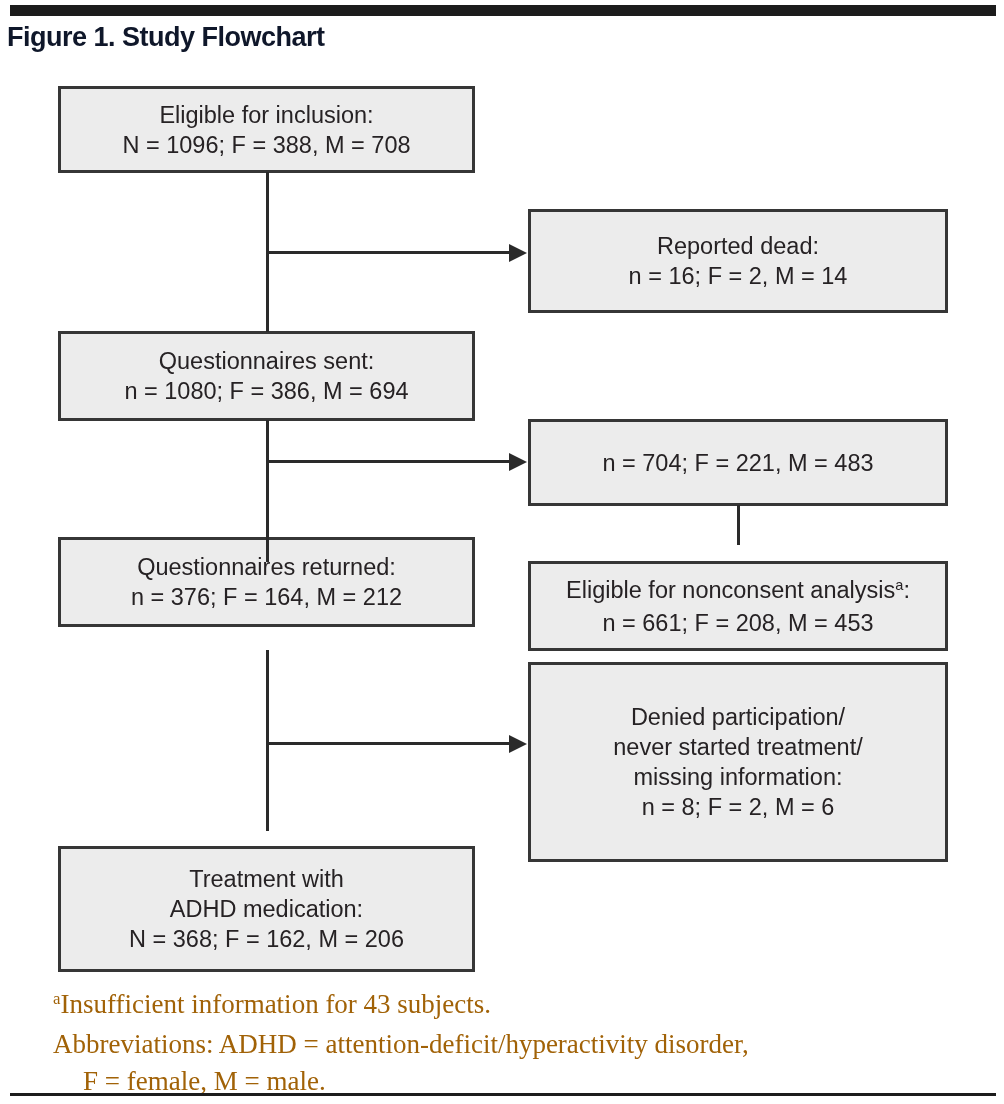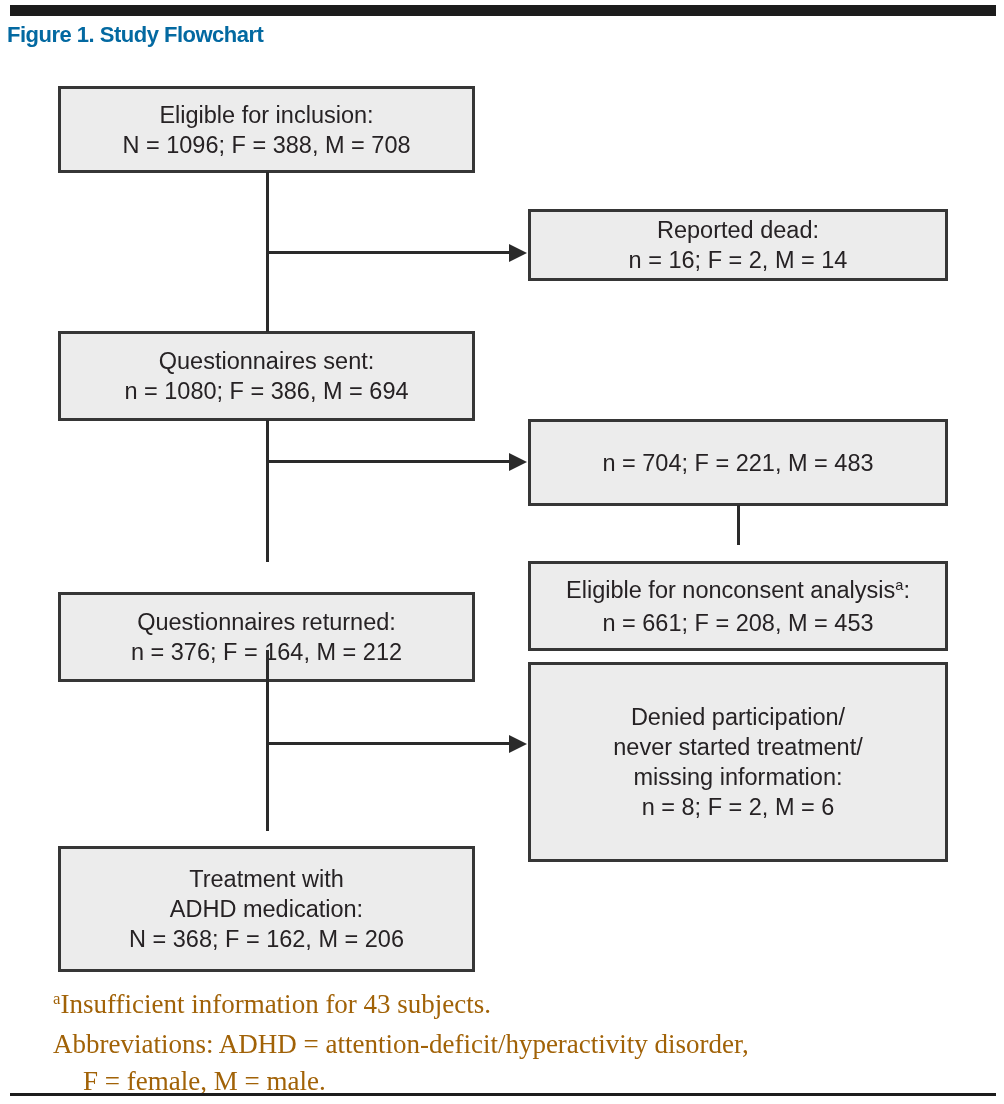--- a/index.html
+++ b/index.html
@@ -13,46 +13,46 @@
   }
   .top-rule {
     position: absolute;
     left: 10px; top: 5px;
     width: 986px; height: 11px;
     background: #1c1c1c;
   }
   .fig-title {
     position: absolute;
     left: 7px; top: 22px;
-    font-size: 22px;
+    font-size: 27px;
     font-weight: bold;
     letter-spacing: -0.5px;
-    color: #0369a1;
+    color: #0f172a;
     white-space: nowrap;
   }
   .flow-box {
     position: absolute;
     box-sizing: border-box;
     background: #ececec;
     border: 3px solid #363636;
     color: #262224;
     font-size: 23.5px;
     line-height: 30px;
     display: flex;
     flex-direction: column;
     justify-content: center;
     align-items: center;
   }
   .col-left  { left: 58px;  width: 417px; }
   .col-right { left: 528px; width: 420px; }
   .box-eligible   { top: 86px;  height: 87px;  }
   .box-sent       { top: 331px; height: 90px;  }
-  .box-returned   { top: 592px; height: 90px;  }
+  .box-returned   { top: 537px; height: 90px;  }
   .box-treatment  { top: 830px; height: 126px; margin-top: 16px; }
-  .box-dead       { top: 209px; height: 72px;  }
+  .box-dead       { top: 209px; height: 104px;  }
   .box-unanswered { top: 419px; height: 87px;  }
   .box-nonconsent { top: 544px; height: 90px; margin-top: 17px;  }
   .box-denied     { top: 662px; height: 200px; }
   .sup {
     font-size: 0.62em;
     vertical-align: baseline;
     position: relative;
     top: -0.55em;
   }
   .v-line, .h-line {

